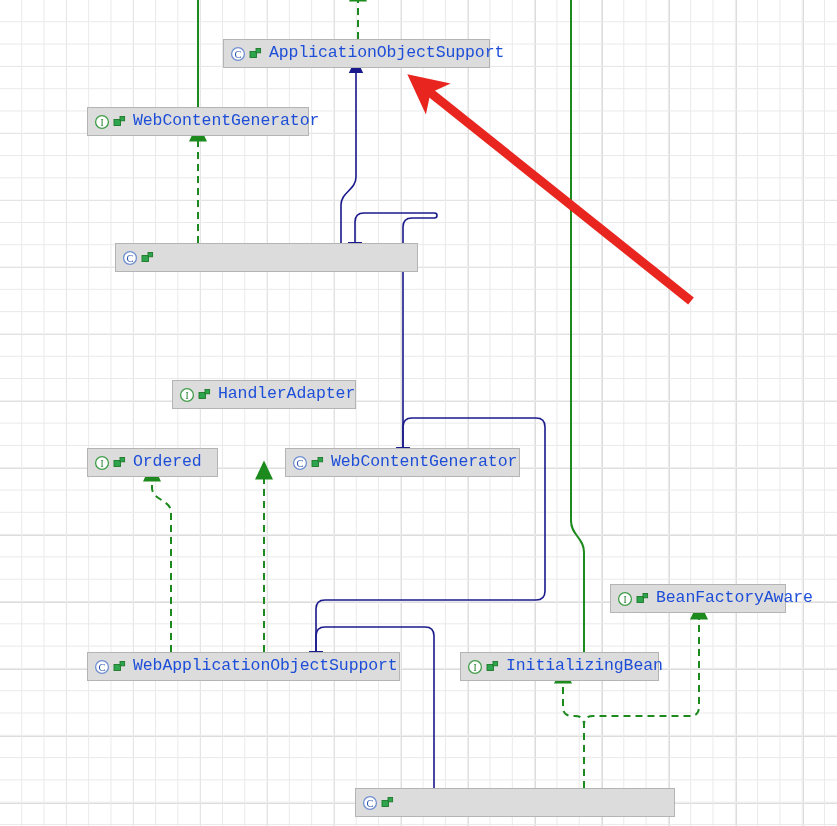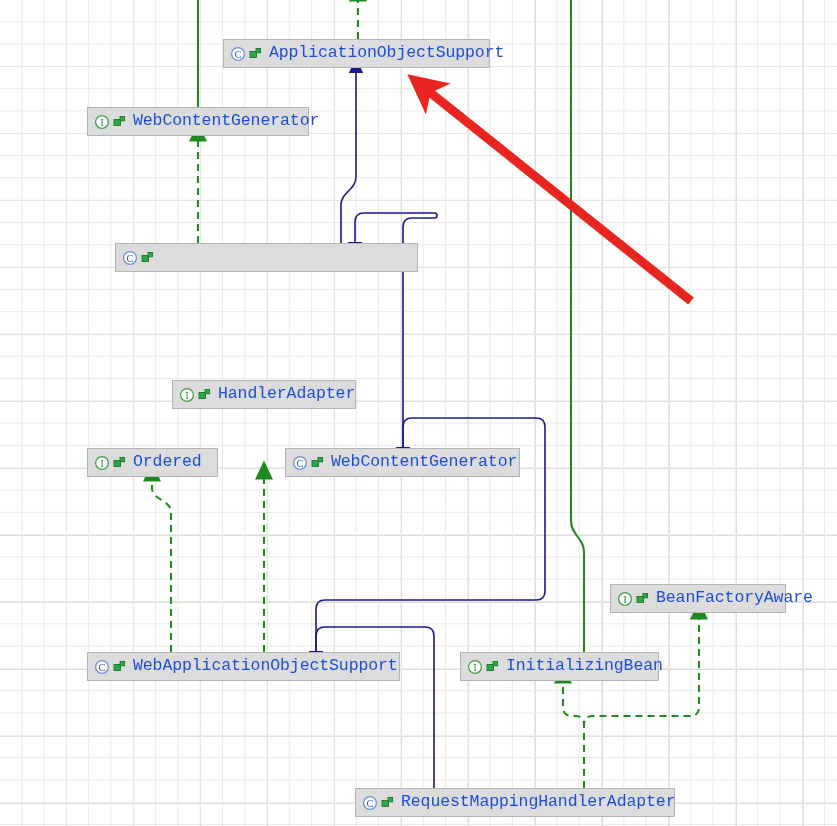--- a/index.html
+++ b/index.html
@@ -211,21 +211,20 @@
       </div>
       <div class="node" style="left: 355px; top: 788px; width: 320px;">
         <svg viewBox="0 0 16 16" class="icon-kind">
           <circle cx="8" cy="8" r="6.4" fill="#ffffff" stroke="#6f8fd0" stroke-width="1.3"></circle>
           <text x="8" y="11.8" text-anchor="middle" font-family="&quot;Liberation Serif&quot;, serif" font-size="10.5" fill="#2a53b0">C</text>
         </svg>
         <svg viewBox="0 0 13 13" class="icon-vis">
           <rect x="1" y="4.5" width="6.5" height="6" fill="#2fa44f" stroke="#1d7a28" stroke-width="0.9"></rect>
           <rect x="7" y="1.5" width="4.6" height="4.3" fill="#2fa44f" stroke="#1d7a28" stroke-width="0.9"></rect>
         </svg>
-        <span class="node-label">RequestMappingHandlerAdapter</span>
       </div>
     </div>
 
   <svg id="annotation-layer" viewBox="0 0 837 826" width="837" height="826" xmlns="http://www.w3.org/2000/svg">
     <g id="annotation-group">
         <line x1="691" y1="301" x2="427" y2="90" stroke="#e8251f" stroke-width="9" stroke-linecap="butt" marker-end="url(#arrow-red)"></line>
       </g>
   </svg>
 
 </div>

